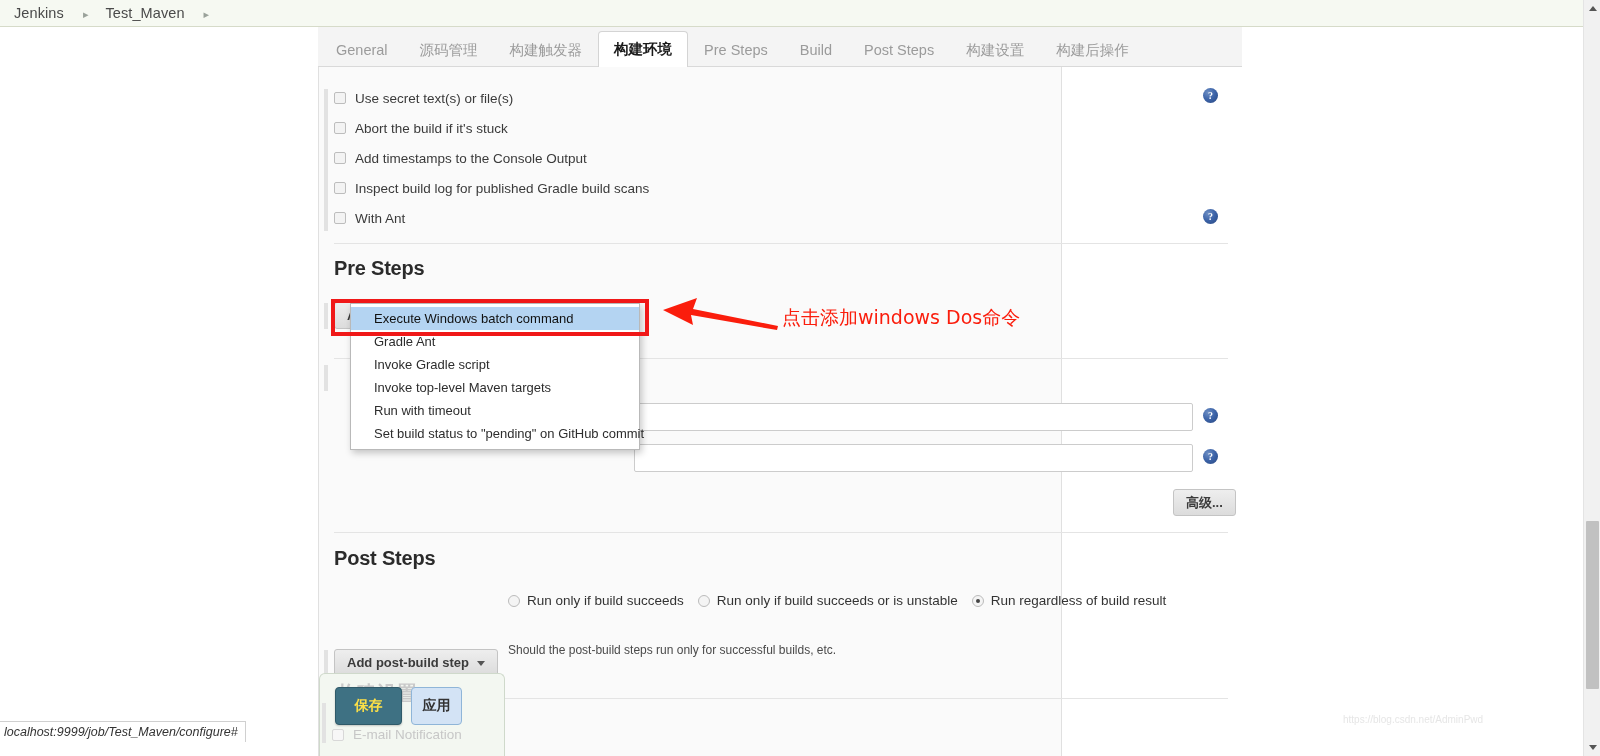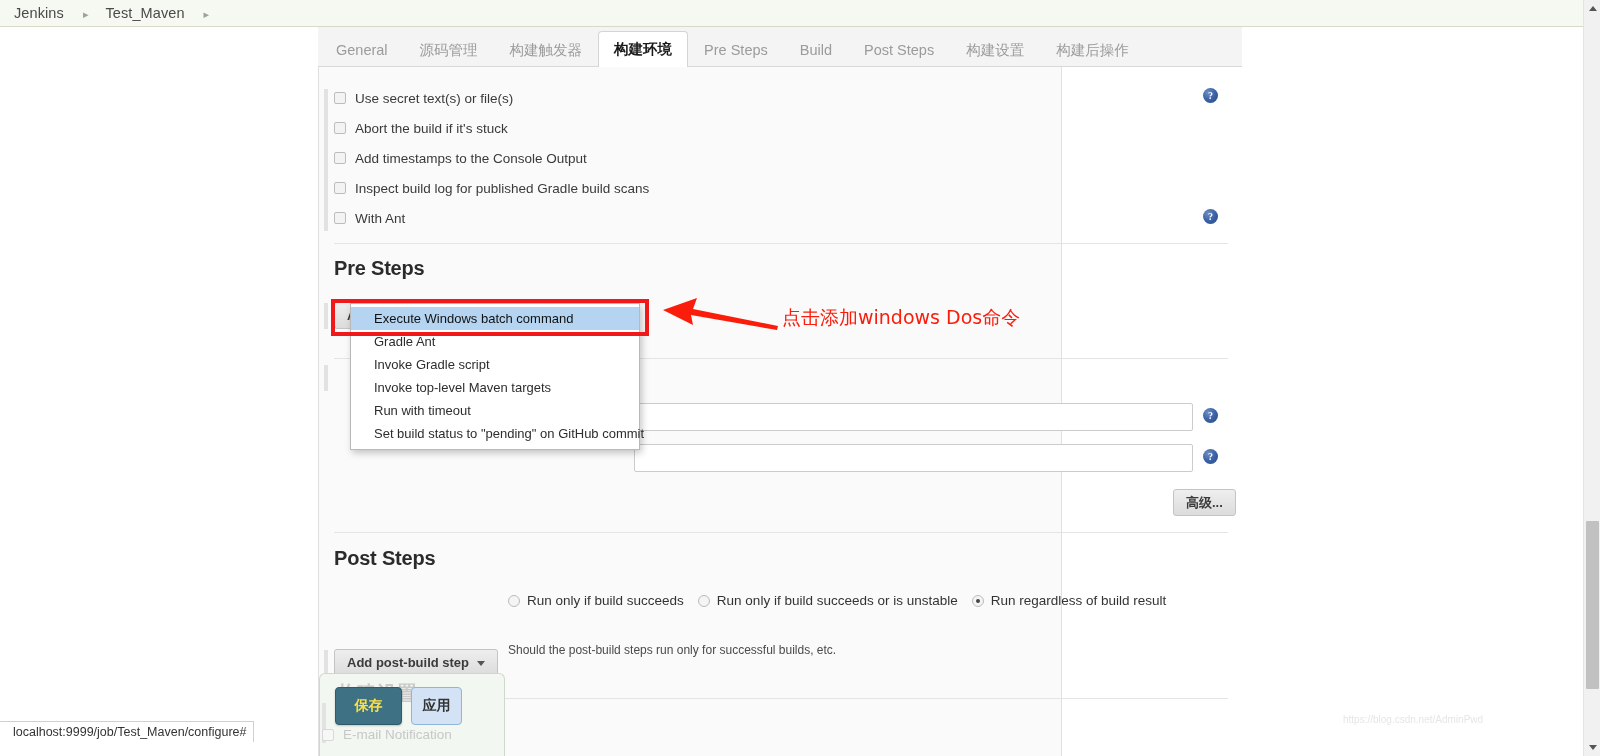--- a/index.html
+++ b/index.html
@@ -272,21 +272,21 @@
   .ghost-title {
     position: absolute;
     left: 14px; top: 680px;
     font-size: 20px; font-weight: bold;
     color: #c9c9c9;
     z-index: 51;
     white-space: nowrap;
   }
   .ghost-chk {
     position: absolute;
-    left: 322px; top: 727px;
+    left: 332px; top: 727px;
     display: flex; align-items: center;
     z-index: 51;
     text-align: center;
   }
   .ghost-chk .chk { border-color: #d8d8d8; background: #f7f7f7; }
   .ghost-chk span { font-size: 13.5px; color: #c7c7c7; white-space: nowrap; }
   .ghost-bar {
     position: absolute;
     left: 322px; top: 703px;
     width: 4px; height: 40px;
@@ -322,24 +322,25 @@
   
   .statusbar {
     position: absolute;
     left: 0; top: 721px;
     height: 21px;
     background: #ffffff;
     border: 1px solid #d0d0d0;
     border-left: none; border-bottom: none;
     font-size: 12.5px;
     color: #333333;
-    padding: 0 7px 0 13px;
+    padding: 0 7px 0 4px;
     line-height: 20px;
     white-space: nowrap;
     z-index: 70;
+    font-style: italic;
   }
 
   
   .watermark {
     position: absolute;
     left: 1343px; top: 714px;
     font-size: 10px;
     color: #e6e6e6;
     white-space: nowrap;
     z-index: 5;

